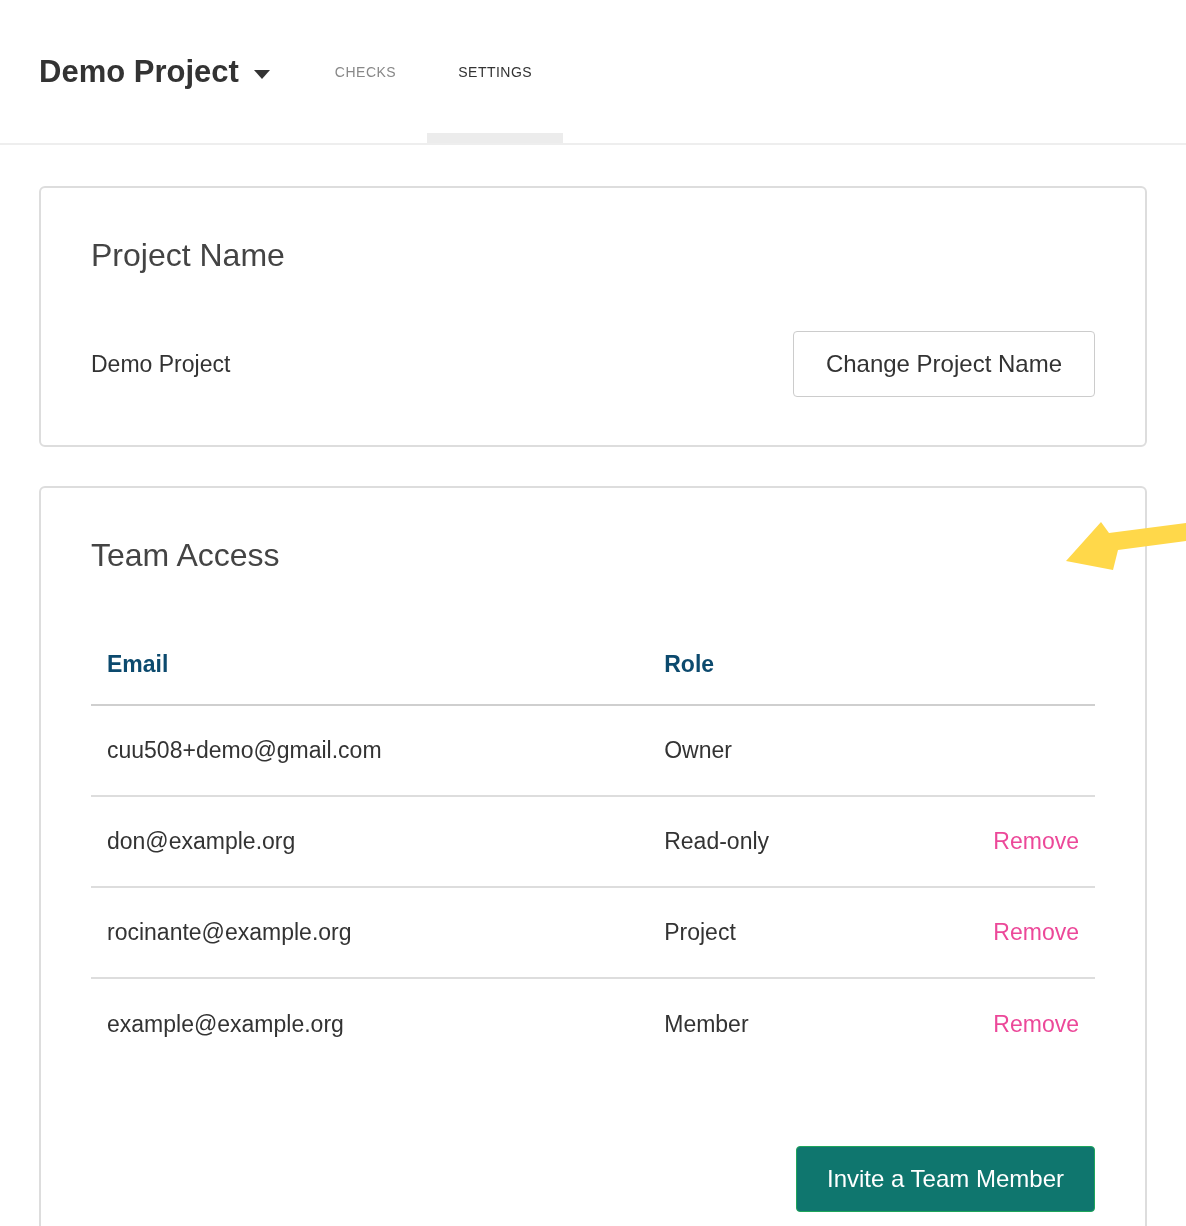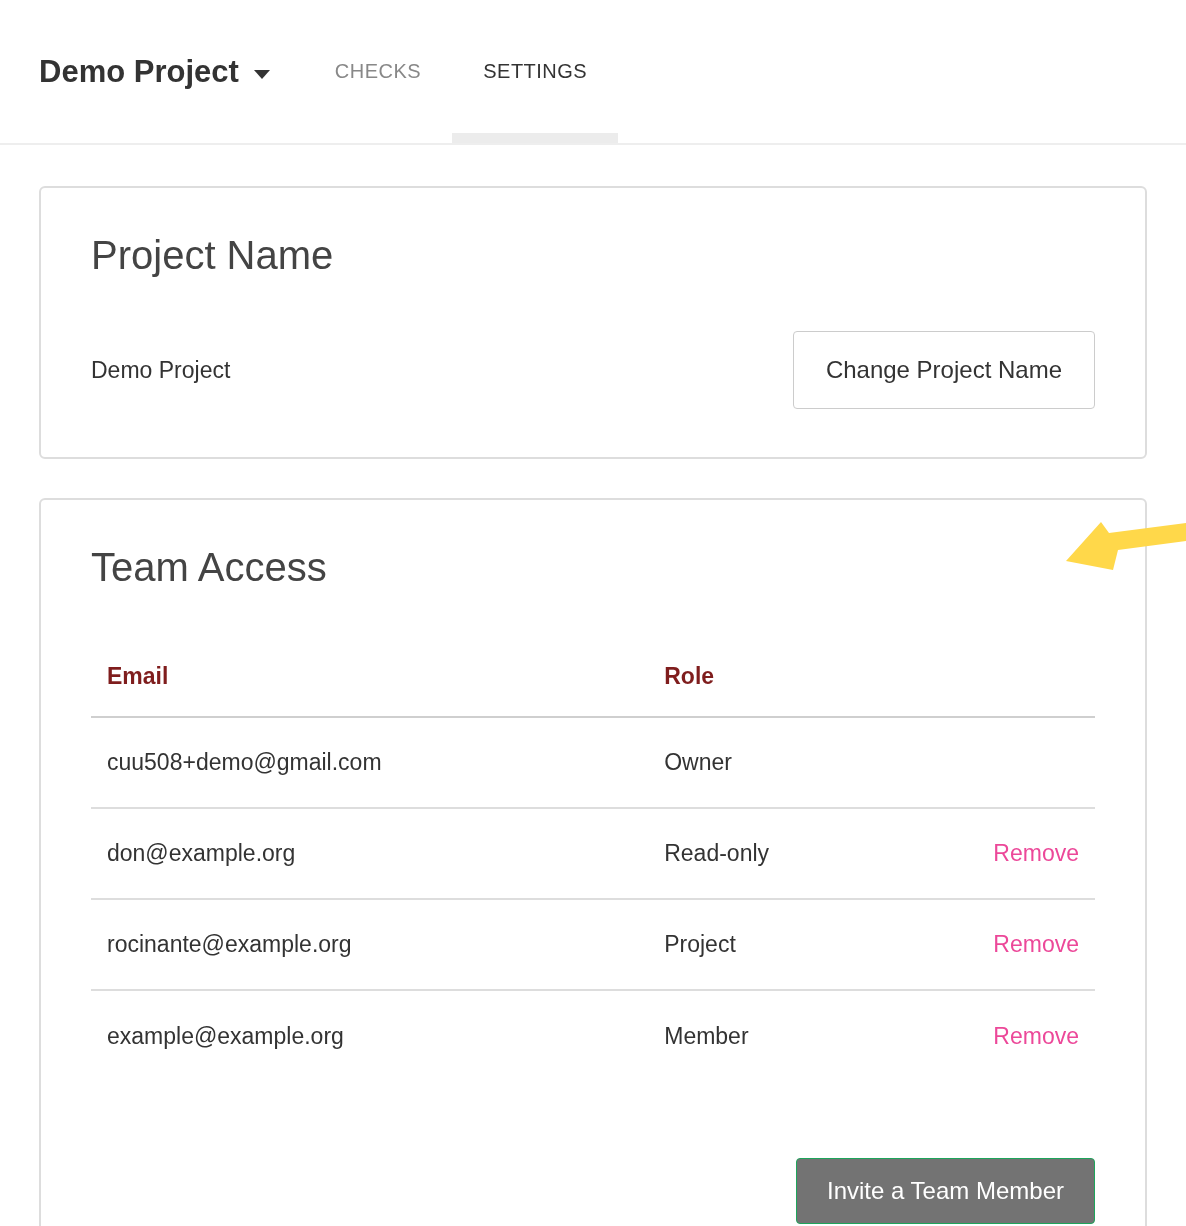--- a/index.html
+++ b/index.html
@@ -27,84 +27,84 @@
   .caret {
     width: 0; height: 0; margin-left: 15px; margin-top: 6px;
     border-left: 8px solid transparent;
     border-right: 8px solid transparent;
     border-top: 9px solid #333;
   }
   nav.tabs { display: flex; height: 100%; margin-left: 34px; }
   .tab {
     display: flex; align-items: center;
     padding: 0 31px; height: 100%;
-    font-size: 20px; letter-spacing: 0.5px;
+    font-size: 14px; letter-spacing: 0.5px;
     color: #888888; text-decoration: none;
     position: relative; cursor: pointer;
   }
   .tab.active { color: #333333; }
   .tab.active::after {
     content: ""; position: absolute; left: 0; right: 0; bottom: 0;
     height: 10px; background: #ececec;
   }
 
   
   main { padding: 41px 39px 0; }
   .card {
     background: #fff;
     border: 2px solid #dddddd;
     border-radius: 6px;
     padding: 48px 50px;
   }
   .card + .card { margin-top: 39px; }
   .card h2 {
-    font-size: 40px; font-weight: normal; color: #444;
+    font-size: 32px; font-weight: normal; color: #444;
     line-height: 38px;
   }
 
   
   .pn-row {
     display: flex; align-items: center; justify-content: space-between;
     margin-top: 57px;
   }
   .current-name { font-size: 23px; color: #333; }
   .btn-default {
-    height: 78px; padding: 12px 32px;
+    height: 66px; padding: 12px 32px;
     background: #fff; border: 1px solid #cccccc; border-radius: 4px;
     font-family: inherit; font-size: 24px; color: #333;
     cursor: pointer;
   }
 
   
   .team-table {
     width: 100%; margin-top: 57px;
     border-collapse: collapse; table-layout: fixed;
     font-size: 23px;
   }
   .team-table col.c-email  { width: 55.5%; }
   .team-table col.c-role   { width: 31%; }
   .team-table col.c-action { width: 13.5%; }
   .team-table th {
-    text-align: left; font-size: 23px; font-weight: bold; color: #7f1d1d;
+    text-align: left; font-size: 23px; font-weight: bold; color: #0c4a6e;
     padding: 20px 16px 26px;
     border-bottom: 2px solid #cfcfcf;
   }
   .team-table td {
     padding: 0 16px; height: 91px;
     border-bottom: 2px solid #dddddd;
     color: #333;
   }
   .team-table tbody tr:last-child td { border-bottom: none; }
   .td-action { text-align: right; }
   .remove-link { color: #ec4899; text-decoration: none; cursor: pointer; }
 
   .invite-row { display: flex; justify-content: flex-end; margin-top: 77px; }
   .btn-success {
     height: 66px; padding: 0 30px;
-    background: #737373; border: 1px solid #1ea55b; border-radius: 4px;
+    background: #0f766e; border: 1px solid #1ea55b; border-radius: 4px;
     font-family: inherit; font-size: 24px; color: #ffffff;
     cursor: pointer;
   }
 
   
   .arrow-annotation {
     position: absolute; left: 1016px; top: 505px;
     width: 170px; height: 90px;
     pointer-events: none;
   }

